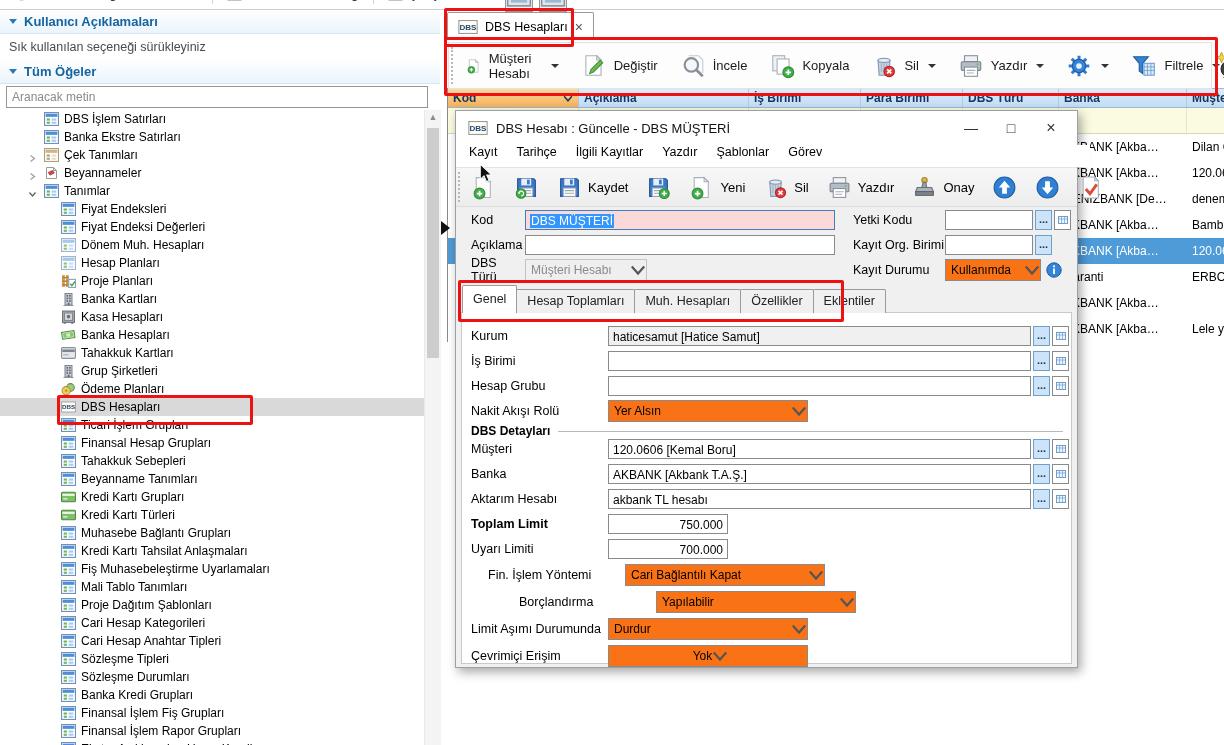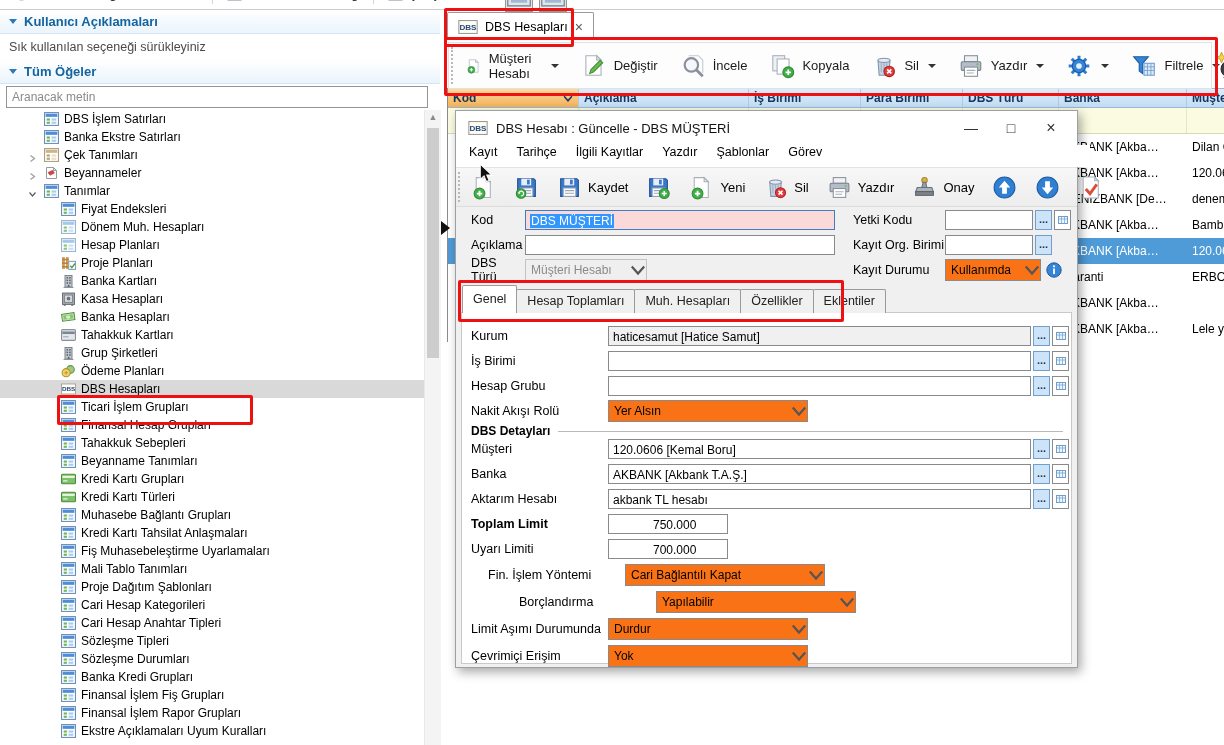--- a/index.html
+++ b/index.html
@@ -80,21 +80,21 @@
   #dlg-toolbar{position:absolute;left:0;top:56px;width:100%;height:38px;background:linear-gradient(#f7f7f7,#ededed);
                border-top:1px solid #e3e3e3;border-bottom:1px solid #dcdcdc;display:flex;align-items:center;}
   .dtb-item{display:flex;align-items:center;gap:6px;padding:0 9px;font-size:13px;}
   #dlg-cursor{position:absolute;left:22px;top:52px;width:15px;height:21px;z-index:30;}
 
   .fldrow{position:absolute;height:22px;display:flex;align-items:center;z-index:3;}
   .flabel{font-size:12.5px;color:#000;}
   .inp{height:20px;background:#fff;border:1px solid #8a8a8a;font-size:12px;line-height:20px;
        padding:0 4px;box-sizing:border-box;white-space:nowrap;overflow:hidden;}
   .inp.ro{background:#f0f0f0;}
-  .inp.amount{padding-left:44px;}
+  .inp.amount{text-align:right;padding-left:44px;}
   .inp.kod{background:#fcd9d9;border:1px solid #3e7fc1;}
   .selhl{background:#3297fd;color:#fff;padding:0 1px;}
   .lbtn{width:17px;height:20px;margin-left:2px;background:#cde4f8;border:1px solid #6f9fce;
         font-size:11px;font-weight:bold;line-height:16px;text-align:center;color:#17365d;box-sizing:border-box;}
   .gbtn{width:17px;height:20px;margin-left:2px;background:#fff;border:1px solid #8a8a8a;
         display:flex;align-items:center;justify-content:center;box-sizing:border-box;}
   .combo{height:22px;background:#f97316;border:1px solid #8a8a8a;display:flex;align-items:center;
          justify-content:space-between;padding-left:5px;font-size:12px;box-sizing:border-box;}
   .combo .chv{width:16px;height:100%;display:flex;align-items:center;justify-content:center;color:#555;font-size:9px;}
   .combo.disabled{background:#efefef;border-color:#c3c3c3;color:#8a8a8a;}
@@ -251,20 +251,31 @@
             <rect x="1.5" y="1.5" width="11" height="3" fill="#4e8ed6"></rect>
             <rect x="2.5" y="6" width="3" height="2" fill="#6fb55e"></rect>
             <rect x="7" y="6" width="4.5" height="2" fill="#a9cdf0"></rect>
             <rect x="2.5" y="9" width="3" height="2" fill="#6fb55e"></rect>
             <rect x="7" y="9" width="4.5" height="2" fill="#a9cdf0"></rect>
           </svg></span>
         <span class="tlabel">Fiyat Endeksleri</span>
       </div>
       <div class="titem lvl2">
         <span class="ticon"><svg width="100%" height="100%" viewBox="0 0 14 13" preserveAspectRatio="xMidYMid meet" xmlns="http://www.w3.org/2000/svg">
+            <rect x="0.5" y="0.5" width="13" height="12" fill="#fff" stroke="#6b8db8"></rect>
+            <rect x="1.5" y="1.5" width="11" height="3" fill="#4e8ed6"></rect>
+            <rect x="2.5" y="6" width="3" height="2" fill="#6fb55e"></rect>
+            <rect x="7" y="6" width="4.5" height="2" fill="#a9cdf0"></rect>
+            <rect x="2.5" y="9" width="3" height="2" fill="#6fb55e"></rect>
+            <rect x="7" y="9" width="4.5" height="2" fill="#a9cdf0"></rect>
+          </svg></span>
+        <span class="tlabel">Fiyat Endeksi Değerleri</span>
+      </div>
+      <div class="titem lvl2">
+        <span class="ticon"><svg width="100%" height="100%" viewBox="0 0 14 13" preserveAspectRatio="xMidYMid meet" xmlns="http://www.w3.org/2000/svg">
             <rect x="0.5" y="0.5" width="13" height="12" fill="#fff" stroke="#9ab4cc"></rect>
             <rect x="1.5" y="1.5" width="11" height="3" fill="#a6c8ea"></rect>
             <rect x="2.5" y="6" width="3" height="2" fill="#8fbf7f"></rect>
             <rect x="7" y="6" width="4.5" height="2" fill="#c7def4"></rect>
             <rect x="2.5" y="9" width="3" height="2" fill="#8fbf7f"></rect>
             <rect x="7" y="9" width="4.5" height="2" fill="#c7def4"></rect>
           </svg></span>
         <span class="tlabel">Dönem Muh. Hesapları</span>
       </div>
       <div class="titem lvl2">
@@ -1150,21 +1161,21 @@
           <span>Durdur</span>
           <span class="chv">
             <svg width="100%" height="100%" viewBox="0 0 9 6" preserveAspectRatio="xMidYMid meet" xmlns="http://www.w3.org/2000/svg">
               <path d="M1 1l3.5 4L8 1" fill="none" stroke="#555" stroke-width="1.2"></path>
             </svg>
           </span>
         </div>
       </div>
       <div class="fldrow" style="left: 15px; top: 534px; width: 600px;">
         <span class="flabel" style="width: 137px;">Çevrimiçi Erişim</span>
-        <div class="combo" style="width: 200px;">
+        <div class="combo" style="width: 200px; justify-content: center;">
           <span>Yok</span>
           <span class="chv">
             <svg width="100%" height="100%" viewBox="0 0 9 6" preserveAspectRatio="xMidYMid meet" xmlns="http://www.w3.org/2000/svg">
               <path d="M1 1l3.5 4L8 1" fill="none" stroke="#555" stroke-width="1.2"></path>
             </svg>
           </span>
         </div>
       </div>
     </div>
 </div>

